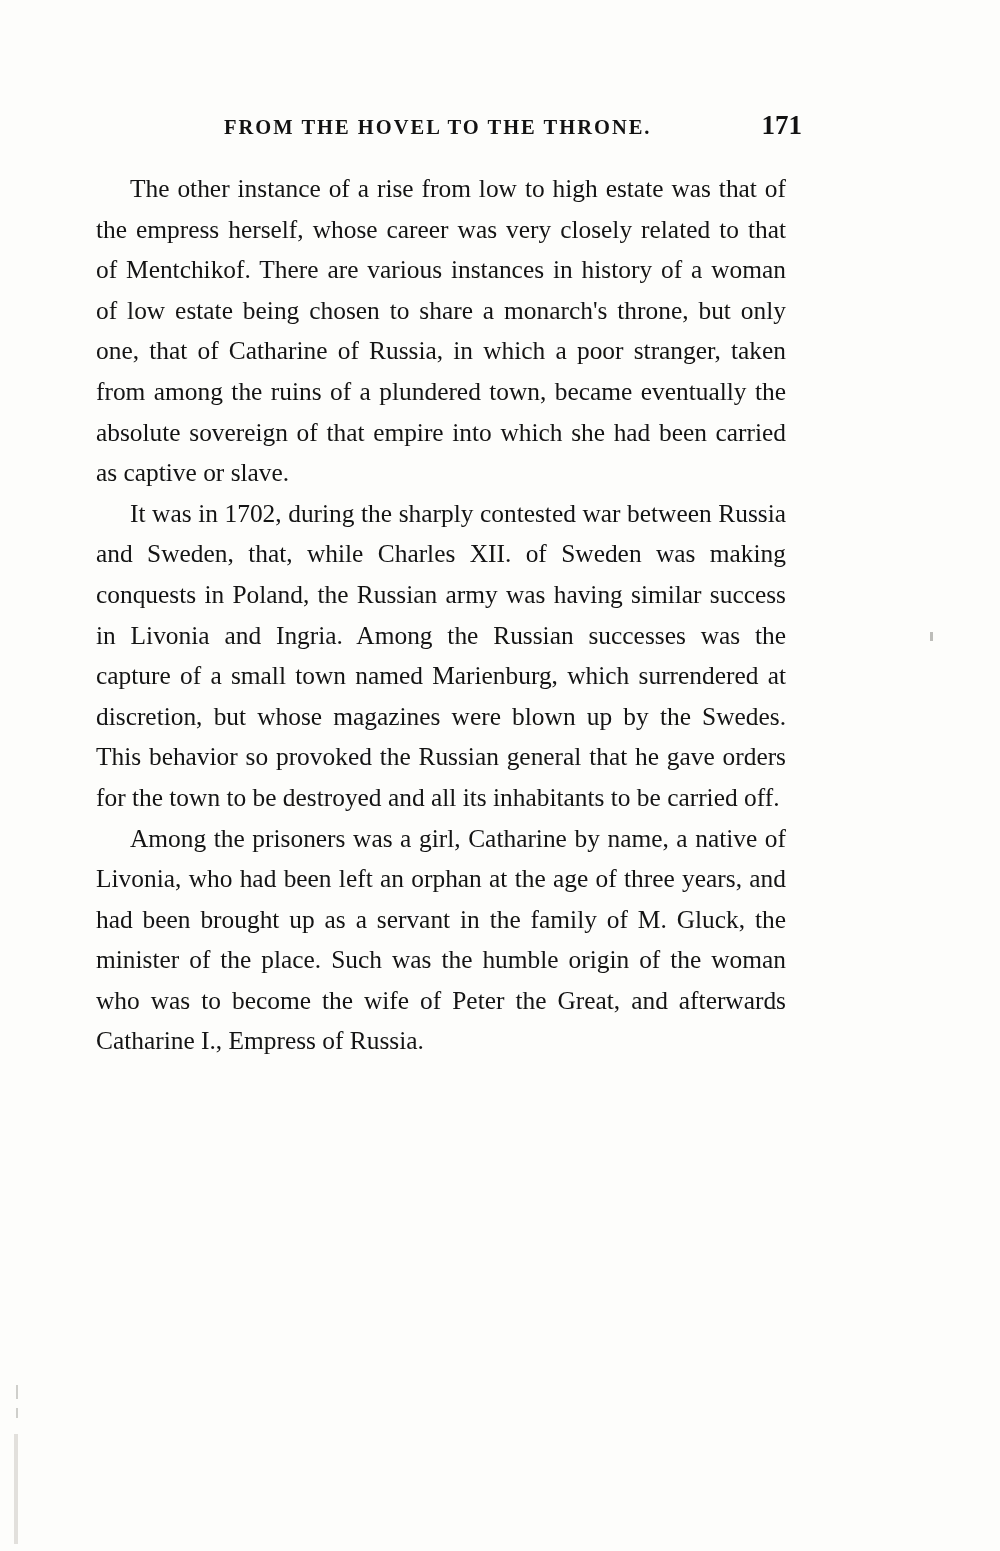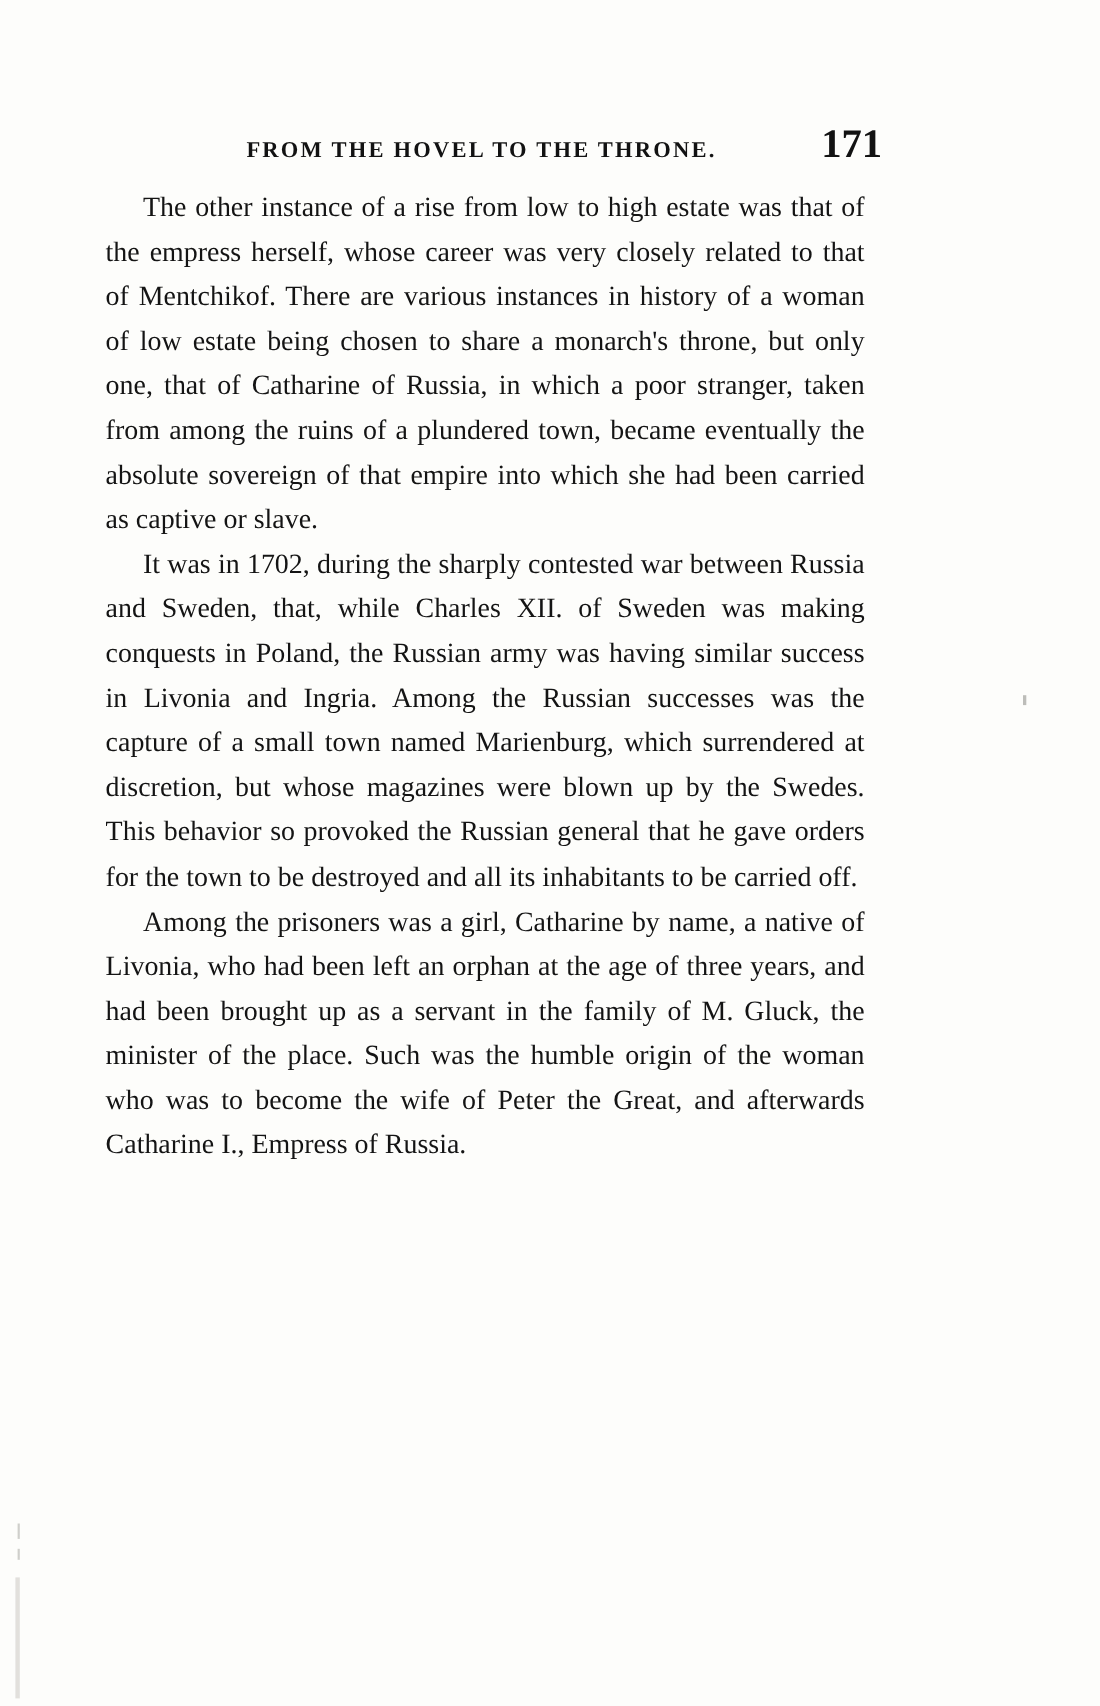--- a/index.html
+++ b/index.html
@@ -36,21 +36,21 @@
     font-family: "Liberation Serif", serif;
     font-size: 20.5px;
     letter-spacing: 2.0px;
     font-weight: 700;
     color: #121212;
     white-space: nowrap;
     margin-left: 128px;
   }
   .folio {
     font-family: "Liberation Serif", serif;
-    font-size: 37px;
+    font-size: 27px;
     font-weight: 700;
     color: #121212;
     margin-right: -6px;
   }
   .body-text {
     position: absolute;
     top: 168px;
     left: 96px;
     width: 690px;
     font-size: 25.4px;

